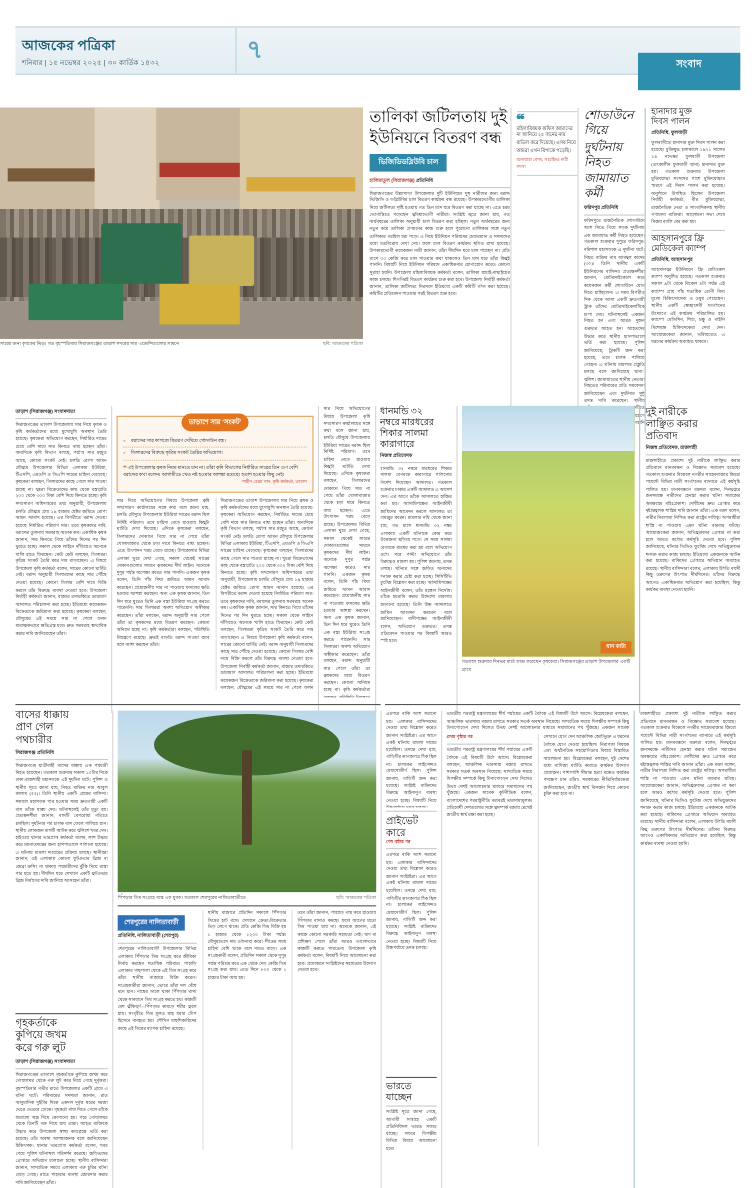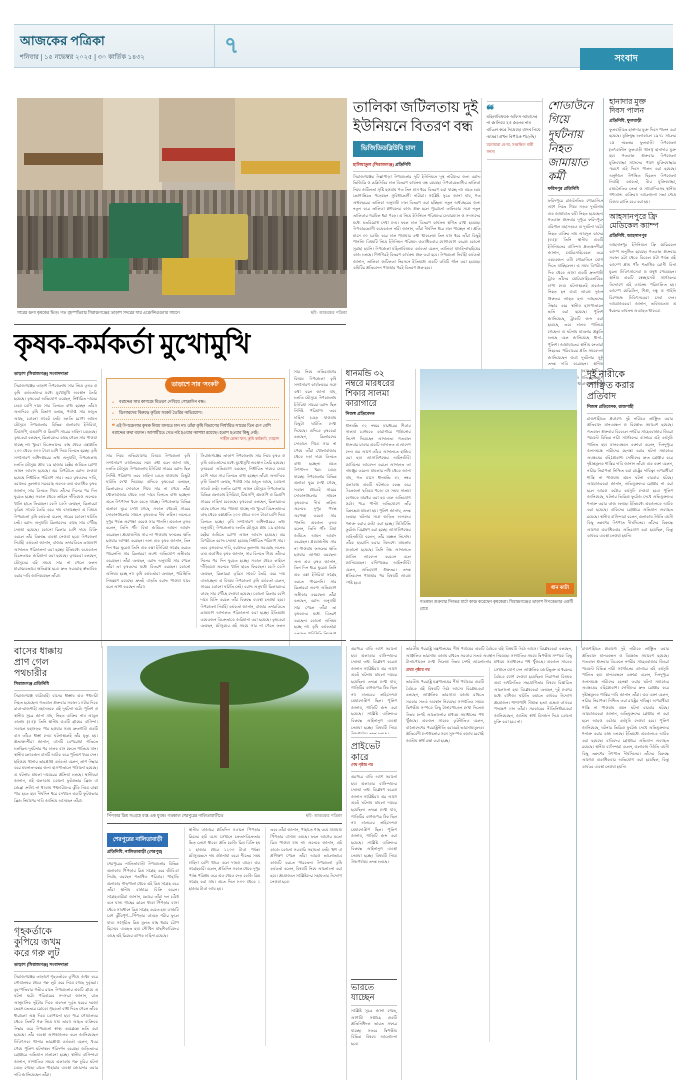--- a/index.html
+++ b/index.html
@@ -57,21 +57,21 @@
     font-size:23px; color:#5aa9c4; font-weight:bold;
   }
 
   
   .sb-head{
     position:absolute; right:14px; top:24px; width:93px;
   }
   .sb-head-bar{
     background:#2d8fad; color:#fff; text-align:center;
     font-family:"Liberation Sans", sans-serif;
-    font-weight:bold; font-size:9px; padding:3px 0 4px;
+    font-weight:bold; font-size:9px; padding:3px 0 16px;
     letter-spacing:.4px;
   }
   .rule-thin{ border-top:1px solid #c9c9c9; }
   .rule-dark{ border-top:1.5px solid #555; }
 
   
   .body-text{
     font-size:4.05px; line-height:1.62;
     text-align:justify; color:#2a2a2a;
     font-family:"Liberation Serif", serif;
@@ -89,21 +89,21 @@
     color:#111; font-weight:normal; line-height:1.18;
   }
   .caption{
     font-family:"Liberation Sans", sans-serif;
     font-size:4.2px; color:#3a3a3a; padding:2px 0 1px;
     display:flex; justify-content:space-between; gap:6px;
   }
   .caption .credit{ color:#666; white-space:nowrap; }
 
   
-  .top-block{ position:absolute; left:17px; top:74px; width:659px; }
+  .top-block{ position:absolute; left:0; top:74px; width:659px; }
   .top-flex{ display:flex; }
 
   .photo-main{
     width:330px; height:210px; position:relative; overflow:hidden;
     background:#8d8376;
   }
   .photo-main .sky{position:absolute;inset:0;background:linear-gradient(#cfc6b8,#b7ab9a);}
   .ph-bldgA{position:absolute;left:0;top:0;width:28%;height:58%;background:#cdbda4;}
   .ph-bldgB{position:absolute;left:26%;top:0;width:18%;height:46%;background:#e0d3be;}
   .ph-bldgC{position:absolute;left:43%;top:0;width:24%;height:40%;background:#c8b79d;}
@@ -280,24 +280,20 @@
         <div class="body-text">ফুলবাড়ীতে হানাদার মুক্ত দিবস পালন করা হয়েছে। মুক্তিযুদ্ধ চলাকালে ১৯৭১ সালের ১৪ নভেম্বর ফুলবাড়ী উপজেলা (তৎকালীন ফুলবাড়ী থানা) হানাদার মুক্ত হয়। গতকাল শুক্রবার উপজেলা মুক্তিযোদ্ধা সংসদের পাশে মুক্তিযোদ্ধার স্মরণে এই দিবস পালন করা হয়েছে। অনুষ্ঠানে উপস্থিত ছিলেন উপজেলা নির্বাহী কর্মকর্তা, বীর মুক্তিযোদ্ধা, রাজনৈতিক নেতা ও সাংবাদিকসহ স্থানীয় গণ্যমান্য ব্যক্তিরা। আলোচনা সভা শেষে বিজয় র‍্যালি বের করা হয়।</div>
         <div class="rule-thin" style="margin:4px 0 3px"></div>
         <div class="hl" style="font-size:7.6px;white-space:pre-line">আহসানপুরে ফ্রি
 মেডিকেল ক্যাম্প</div>
         <div class="byline">প্রতিনিধি, আহসানপুর</div>
         <div class="body-text">আহসানপুর ইউনিয়নে ফ্রি মেডিকেল ক্যাম্প অনুষ্ঠিত হয়েছে। গতকাল শুক্রবার সকাল ৯টা থেকে বিকেল ৪টা পর্যন্ত এই ক্যাম্পে প্রায় পাঁচ শতাধিক রোগী বিনা মূল্যে চিকিৎসাসেবা ও ওষুধ পেয়েছেন। স্থানীয় একটি স্বেচ্ছাসেবী সংগঠনের উদ্যোগে এই কার্যক্রম পরিচালিত হয়। ক্যাম্পে মেডিসিন, শিশু, চক্ষু ও গাইনি বিশেষজ্ঞ চিকিৎসকেরা সেবা দেন। আয়োজকেরা জানান, ভবিষ্যতেও এ ধরনের কার্যক্রম অব্যাহত থাকবে।</div>
       </div>
     </div>
   </div>
 
-  <div style="position:absolute;left:14px;top:300px;width:332px;">
-    <div class="rule-dark"></div>
-    <div class="mega-hl">কৃষক-কর্মকর্তা মুখোমুখি</div>
-  </div>
 
   <div style="position:absolute;left:14px;top:345px;width:659px;display:flex;">
 
     <div style="width:88px;padding-right:4px;">
       <div class="byline">তাড়াশ (সিরাজগঞ্জ) সংবাদদাতা</div>
       <div class="rule-thin" style="margin:2px 0"></div>
       <div class="body-text" style="height:265px;overflow:hidden">সিরাজগঞ্জের তাড়াশ উপজেলায় সার নিয়ে কৃষক ও কৃষি কর্মকর্তাদের মধ্যে মুখোমুখি অবস্থান তৈরি হয়েছে। কৃষকেরা অভিযোগ করছেন, নির্ধারিত দামের চেয়ে বেশি দামে সার কিনতে বাধ্য হচ্ছেন তাঁরা। অন্যদিকে কৃষি বিভাগ বলছে, পর্যাপ্ত সার মজুত আছে, কোনো সংকট নেই। চলতি রোপা আমন মৌসুমে উপজেলার বিভিন্ন এলাকায় ইউরিয়া, টিএসপি, এমওপি ও ডিএপি সারের চাহিদা বেড়েছে। কৃষকেরা বলছেন, ডিলারদের কাছে গেলে সার পাওয়া যাচ্ছে না। খুচরা বিক্রেতাদের কাছ থেকে বস্তাপ্রতি ২০০ থেকে ৩০০ টাকা বেশি দিয়ে কিনতে হচ্ছে।
 কৃষি সম্প্রসারণ অধিদপ্তরের তথ্য অনুযায়ী, উপজেলায় চলতি মৌসুমে প্রায় ১৯ হাজার হেক্টর জমিতে রোপা আমন আবাদ হয়েছে। এর বিপরীতে বরাদ্দ দেওয়া হয়েছে নির্ধারিত পরিমাণ সার। তবে কৃষকদের দাবি, বরাদ্দের তুলনায় সরবরাহ অনেক কম।
 একাধিক কৃষক জানান, সার কিনতে গিয়ে তাঁদের দিনের পর দিন ঘুরতে হচ্ছে। সকাল থেকে লাইনে দাঁড়িয়েও অনেকে খালি হাতে ফিরছেন। কেউ কেউ বলছেন, ডিলাররা কৃত্রিম সংকট তৈরি করে দাম বাড়াচ্ছেন।
 এ বিষয়ে উপজেলা কৃষি কর্মকর্তা বলেন, সারের কোনো ঘাটতি নেই। বরাদ্দ অনুযায়ী ডিলারদের কাছে সার পৌঁছে দেওয়া হয়েছে। কোনো ডিলার বেশি দামে বিক্রি করলে তাঁর বিরুদ্ধে ব্যবস্থা নেওয়া হবে।

